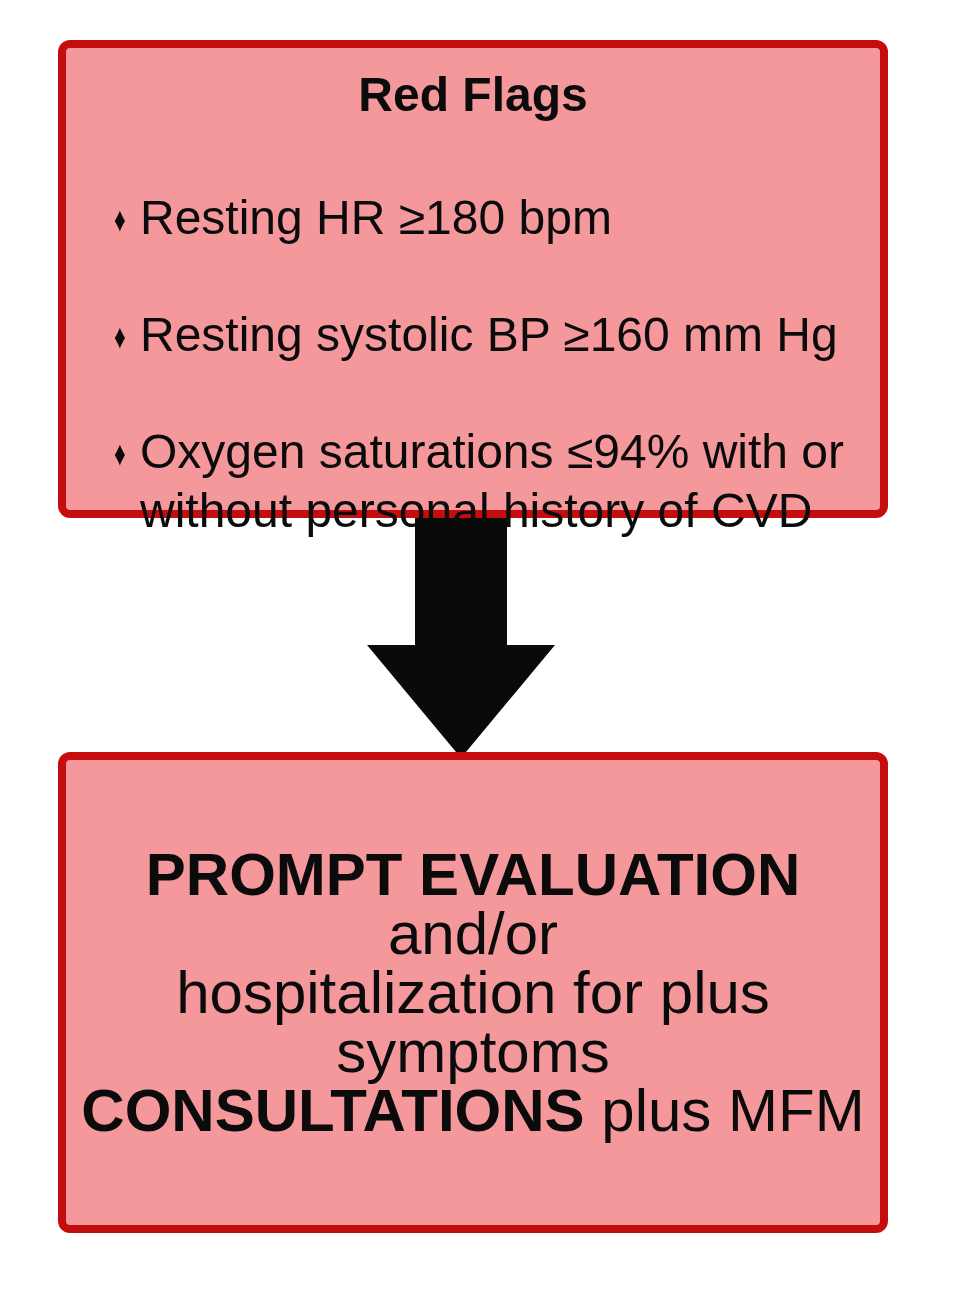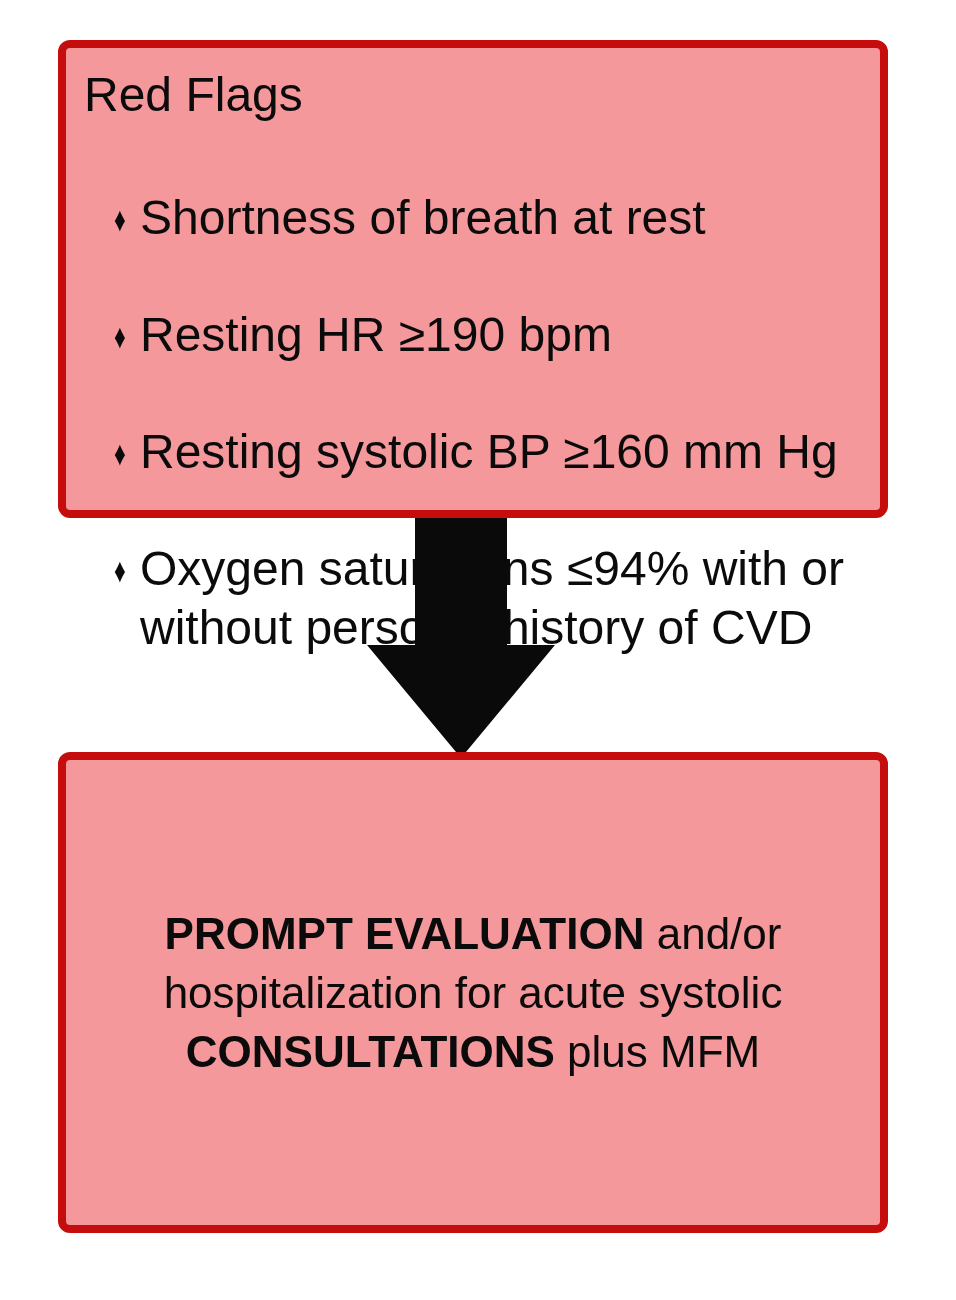--- a/index.html
+++ b/index.html
@@ -26,22 +26,22 @@
     border-radius: 12px;
   }
   #red-flags-box {
     top: 40px;
     height: 478px;
     padding: 18px 18px 12px 18px;
   }
   .box-title {
     font-size: 48px;
     line-height: 58px;
-    font-weight: normal;
-    text-align: left;
+    font-weight: bold;
+    text-align: center;
     margin-bottom: 7px;
   }
   .flag-item {
     font-size: 48px;
     line-height: 58px;
     padding-left: 56px;
     white-space: pre-line;
   }
   .bullet {
     display: inline-block;
@@ -63,41 +63,38 @@
     top: 752px;
     height: 481px;
     padding: 10px 14px;
     display: flex;
     flex-direction: column;
     justify-content: center;
     align-items: center;
     text-align: center;
   }
   .action-line {
-    font-size: 44px;
+    font-size: 60px;
     line-height: 59px;
   }
   .seg-bold { font-weight: bold; }
   .seg-italic { font-style: italic; }
 </style>
 </head>
 <body>
 
 <div id="canvas">
 
   <div id="red-flags-box" class="flow-box">
     <div class="box-title">Red Flags</div>
 
-    <div class="flag-item">
-      <span class="bullet">♦</span><span>Shortness of breath at rest</span>
-    </div>
 
 
     <div class="flag-item">
-      <span class="bullet">♦</span><span>Resting HR ≥190 bpm</span>
+      <span class="bullet">♦</span><span>Resting HR ≥180 bpm</span>
     </div>
 
     <div class="flag-item">
       <span class="bullet">♦</span><span>Resting systolic BP ≥160 mm Hg</span>
     </div>
 
     <div class="flag-item">
       <span class="bullet">♦</span><span>Oxygen saturations ≤94% with or
 without personal history of CVD</span>
     </div>
@@ -106,19 +103,19 @@
   <div id="arrow-wrap">
     <svg width="200" height="240" viewBox="0 0 200 240">
       <polygon points="54,0 146,0 146,127 194,127 100,240 6,127 54,127" fill="#0a0a0a"></polygon>
     </svg>
   </div>
 
   <div id="action-box" class="flow-box">
     <div class="action-line">
       <span class="seg-bold">PROMPT EVALUATION</span><span> and/or</span>
     </div>
-    <div class="action-line">hospitalization for acute systolic</div>
+    <div class="action-line">hospitalization for plus symptoms</div>
     <div class="action-line">
       <span class="seg-bold">CONSULTATIONS</span><span> plus MFM</span>
     </div>
   </div>
 
 </div>
 
 </body></html>

